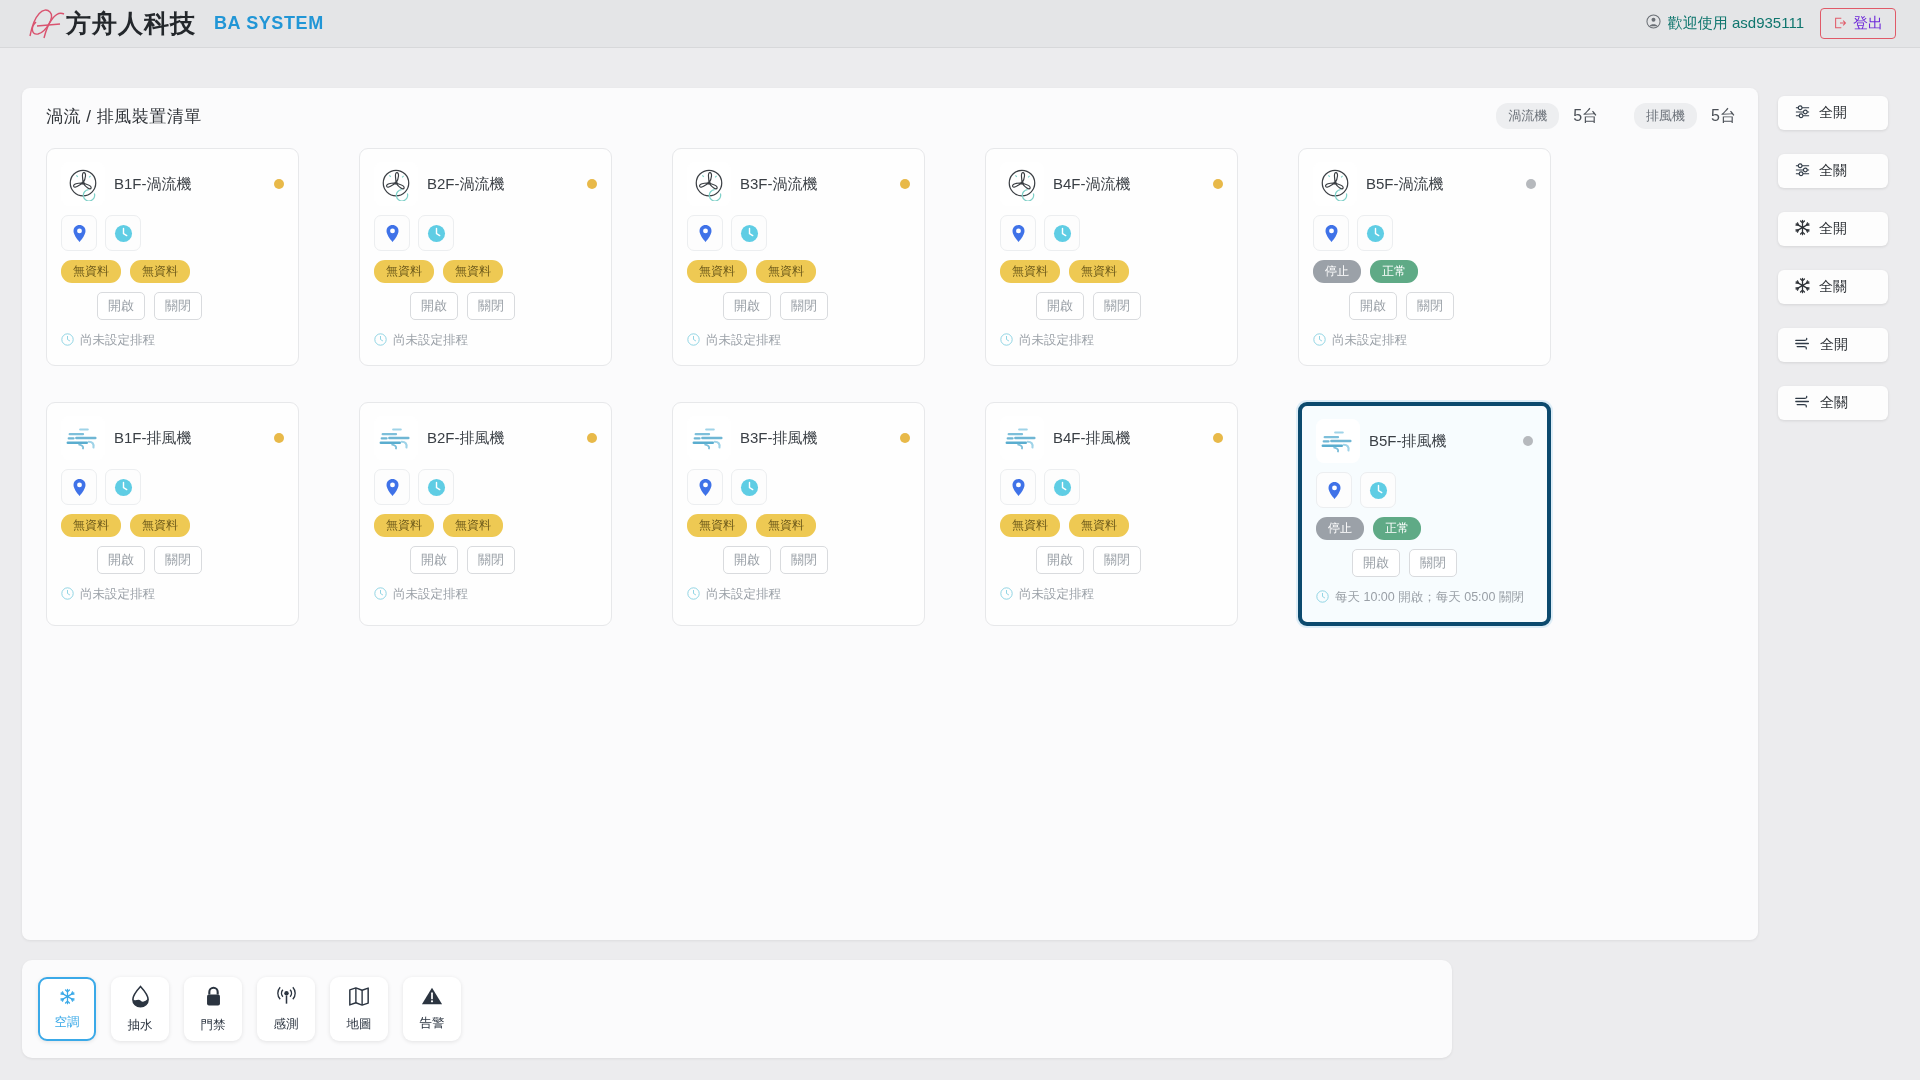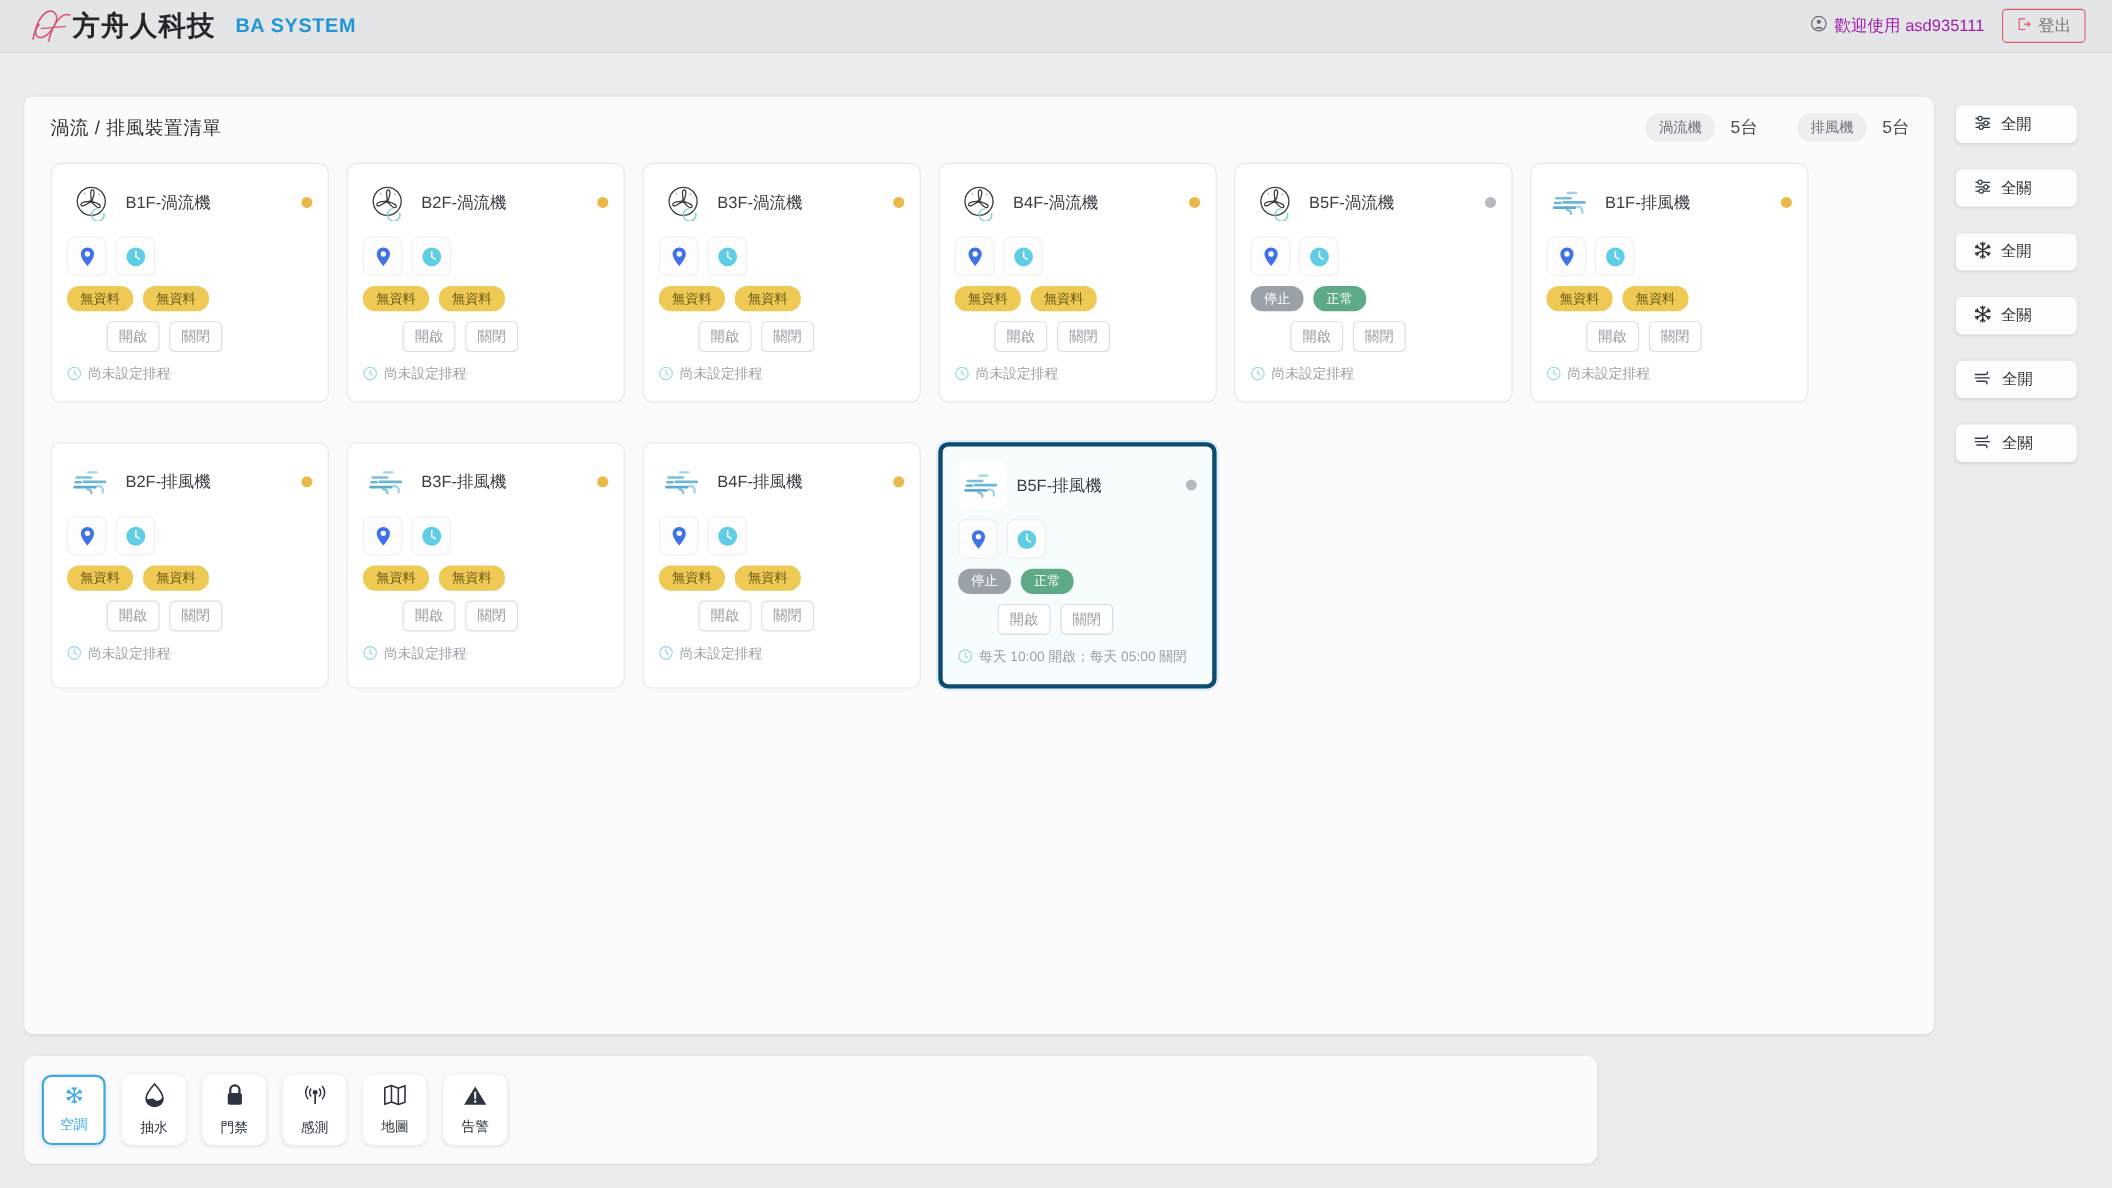--- a/index.html
+++ b/index.html
@@ -26,25 +26,25 @@
     letter-spacing: 1px; margin-left: -14px;
   }
   .brand-en {
     font-size: 18px; font-weight: 700; color: #2196d6;
     letter-spacing: .6px; margin-left: 18px;
   }
   .topbar-right {
     margin-left: auto; margin-right: 24px;
     display: flex; align-items: center; gap: 16px;
   }
-  .welcome { display: flex; align-items: flex-start; gap: 7px; font-size: 15px; color: #a21caf; }
+  .welcome { display: flex; align-items: flex-start; gap: 7px; font-size: 15px; color: #0f766e; }
   .logout-btn {
     display: flex; align-items: flex-end; gap: 6px;
     border: 1px solid #e05a68; border-radius: 4px;
-    background: transparent; color: #737373;
+    background: transparent; color: #6d28d9;
     font-size: 15px; padding: 5px 12px; cursor: pointer;
     font-family: inherit;
   }
 
   
   .panel {
     position: absolute; left: 22px; top: 88px;
     width: 1736px; height: 852px;
     background: #fbfbfc;
     border-radius: 8px;
@@ -60,21 +60,21 @@
     background: #edeef0; color: #6a7078;
     border-radius: 12px; font-size: 13px;
     padding: 4px 12px;
   }
   .count-val { font-size: 16px; color: #4b5057; margin-right: 22px; }
   .count-val:last-child { margin-right: 0; }
 
   
   .grid {
     padding: 4px 22px 0 24px;
-    display: flex; flex-wrap: wrap; gap: 36px 16px;
+    display: flex; flex-wrap: wrap; gap: 36px 60px;
     align-content: flex-start;
   }
   .card {
     width: 253px; min-height: 205px;
     background: #fefefe;
     border: 1px solid #e7e8ea;
     border-radius: 9px;
     padding: 12px 14px 14px 14px;
     position: relative;
   }

